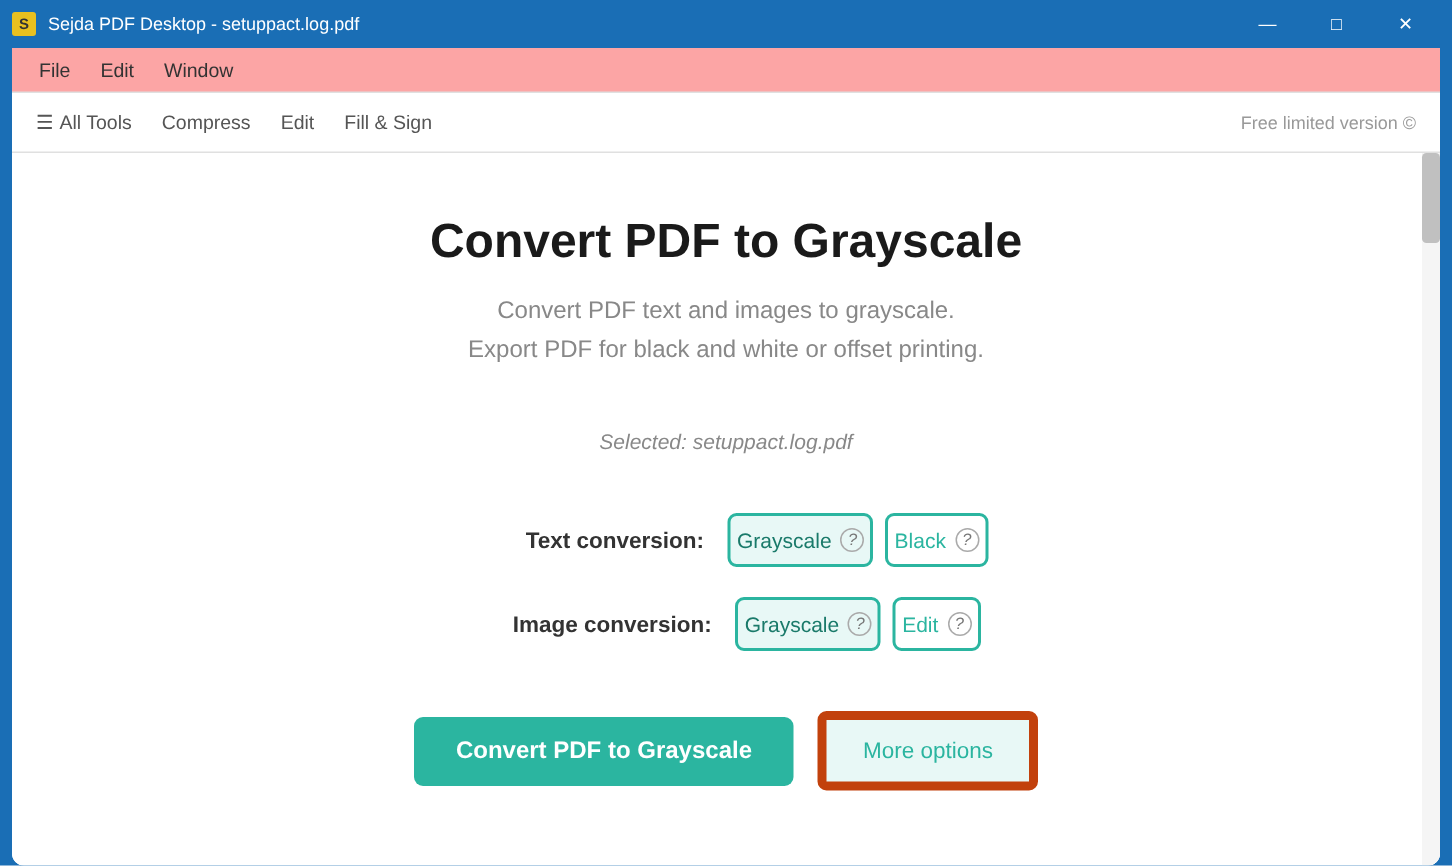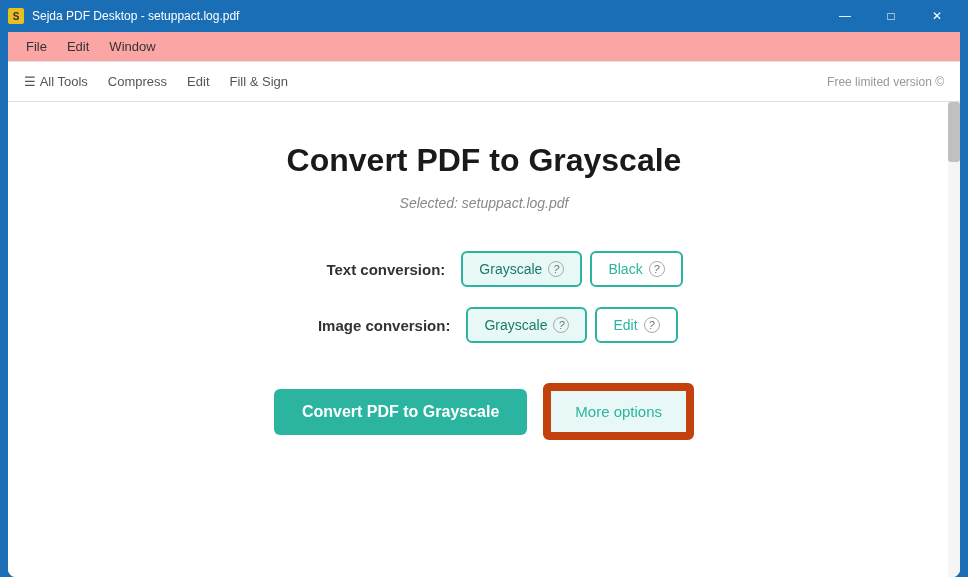--- a/index.html
+++ b/index.html
@@ -149,21 +149,21 @@
       width: 160px;
       text-align: right;
     }
 
     .option-group { display: flex; gap: 8px; }
 
     .option-btn {
       display: flex;
       align-items: center;
       gap: 6px;
-      padding: 8px 16px;
+      padding: 8px 4px;
       border: 2px solid #2bb5a0;
       border-radius: 6px;
       font-size: 14px;
       font-weight: 500;
       cursor: pointer;
       background: white;
       color: #2bb5a0;
     }
     .option-btn.selected {
       background: #e8f8f6;
@@ -197,21 +197,21 @@
       border-radius: 6px;
       padding: 14px 28px;
       font-size: 16px;
       font-weight: 600;
       cursor: pointer;
     }
 
     .btn-secondary {
       background: #e8f8f6;
       color: #2bb5a0;
-      border: 8px solid #c2410c;
+      border: 6px solid #c2410c;
       border-radius: 6px;
       padding: 12px 24px;
       font-size: 15px;
       cursor: pointer;
     }
   </style>
 </head>
 <body>
 
 <div class="title-bar">
@@ -244,20 +244,24 @@
       <div class="toolbar-item">Edit</div>
       <div class="toolbar-item">Fill &amp; Sign</div>
     </div>
     <div class="toolbar-right">Free limited version ©</div>
   </div>
 
   <div class="main-content">
 
     <h1 class="page-title">Convert PDF to Grayscale</h1>
 
+    <div class="page-subtitle">
+      <span>Convert PDF text and images to grayscale.</span><br>
+      <span>Export PDF for black and white or offset printing.</span>
+    </div>
 
     <div class="selected-file">Selected: setuppact.log.pdf</div>
 
     <div class="form-section">
 
       <div class="form-row">
         <div class="form-label">Text conversion:</div>
         <div class="option-group">
           <button class="option-btn selected">
             <span>Grayscale</span>

